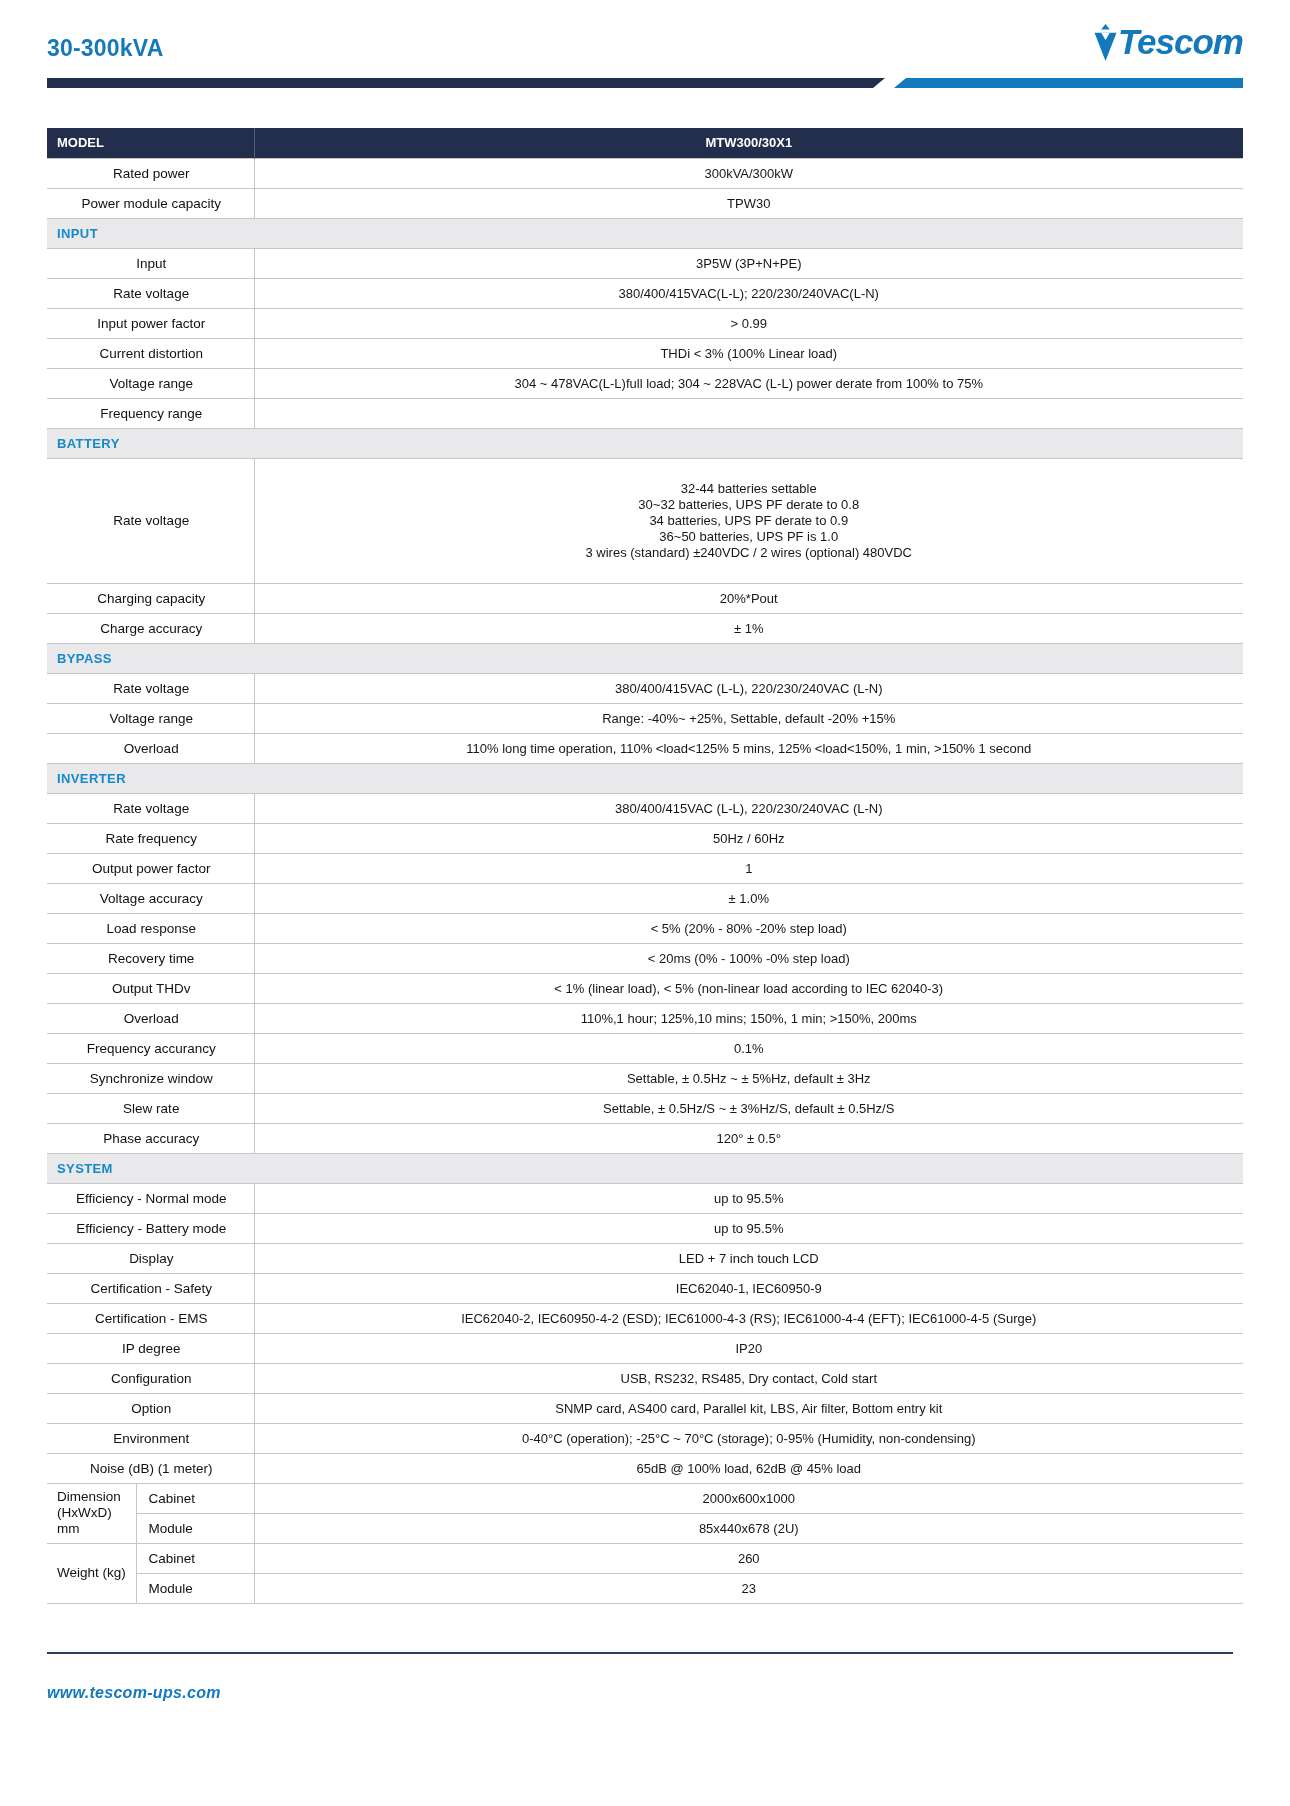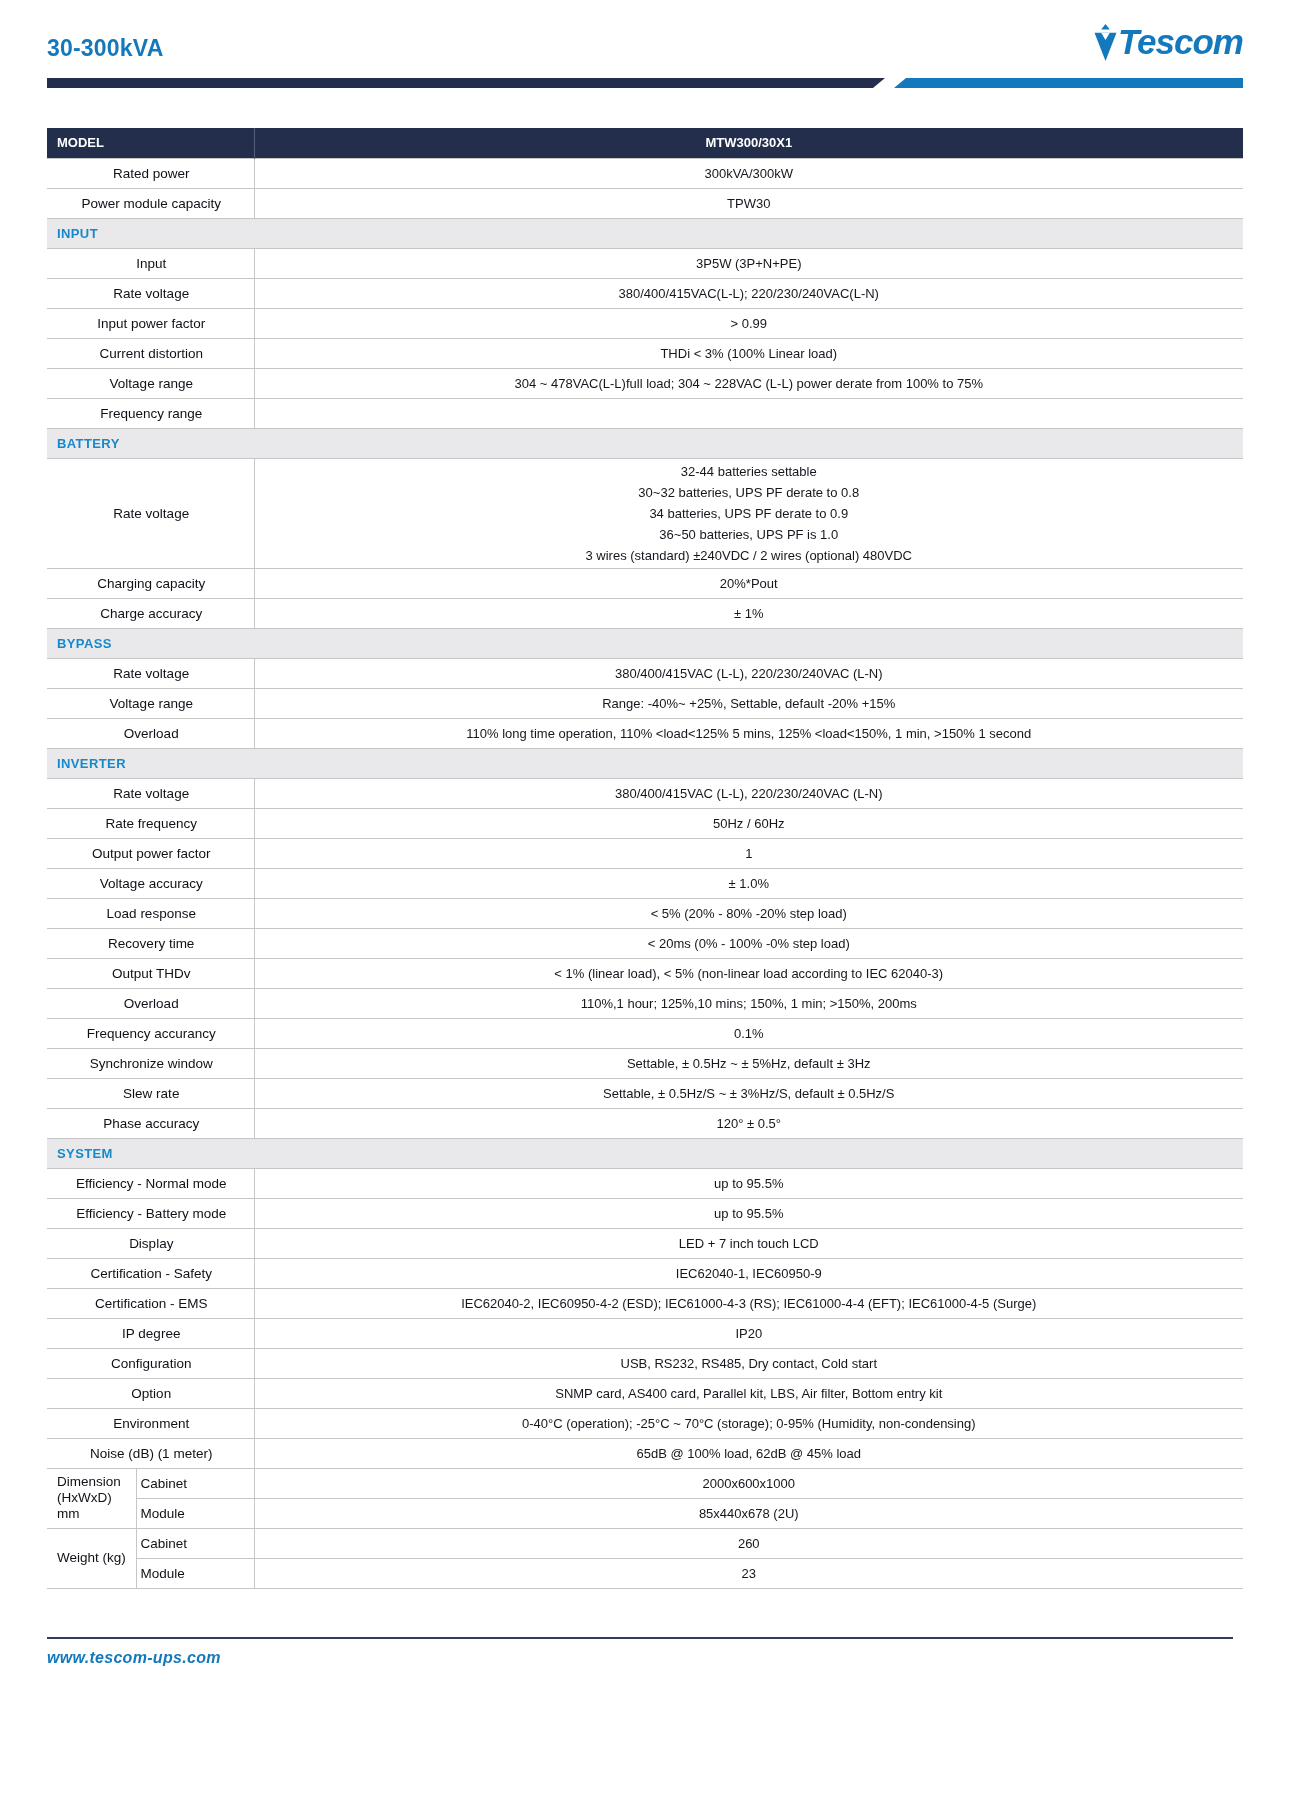--- a/index.html
+++ b/index.html
@@ -37,31 +37,31 @@
   thead th{background:var(--navy,#222e4b);color:#ffffff;font-size:13px;font-weight:700;
     height:30px;box-sizing:border-box;}
   th.model{text-align:left;padding-left:10px;border-right:1px solid #555f78;}
   th.model-name{text-align:center;}
 
   td{border-top:1px solid var(--row-border,#c6c6c6);font-size:13px;height:30px;
     box-sizing:border-box;vertical-align:middle;}
   td.lbl{text-align:center;padding:0 8px 0 10px;font-size:13.5px;color:#101018;
     border-right:1px solid var(--row-border,#c6c6c6);}
   td.val{text-align:center;padding:2px 9px;color:#16161e;}
-  td.multi{line-height:21px;padding:2px 12px;}
+  td.multi{line-height:16px;padding:22px 12px;}
   tr.section td{background:var(--section-bg,#e9e9eb);color:var(--section-blue,#1689cb);
     font-weight:700;font-size:13px;text-align:left;padding-left:10px;letter-spacing:.4px;}
   td.group-lbl{border-right:1px solid var(--row-border,#c6c6c6);
     padding:3px 6px 3px 10px;font-size:13.5px;color:#101018;line-height:16px;}
   td.sub-lbl{border-right:1px solid var(--row-border,#c6c6c6);
-    padding-left:4px;font-size:13.5px;color:#101018;}
+    padding-left:12px;font-size:13.5px;color:#101018;}
 
   
   .footer-rule{margin-top:48px;width:1186px;height:2px;background:#2e3d59;}
-  .footer-site{margin-top:10px;font-size:16px;font-weight:700;font-style:italic;
+  .footer-site{margin-top:30px;font-size:16px;font-weight:700;font-style:italic;
     color:var(--accent,#1478bd);letter-spacing:.3px;display:inline-block;}
 </style>
 </head>
 <body>
 
 <div class="page">
 
   <div class="top-row">
     <div class="product-range">30-300kVA</div>
     <div class="logo">

